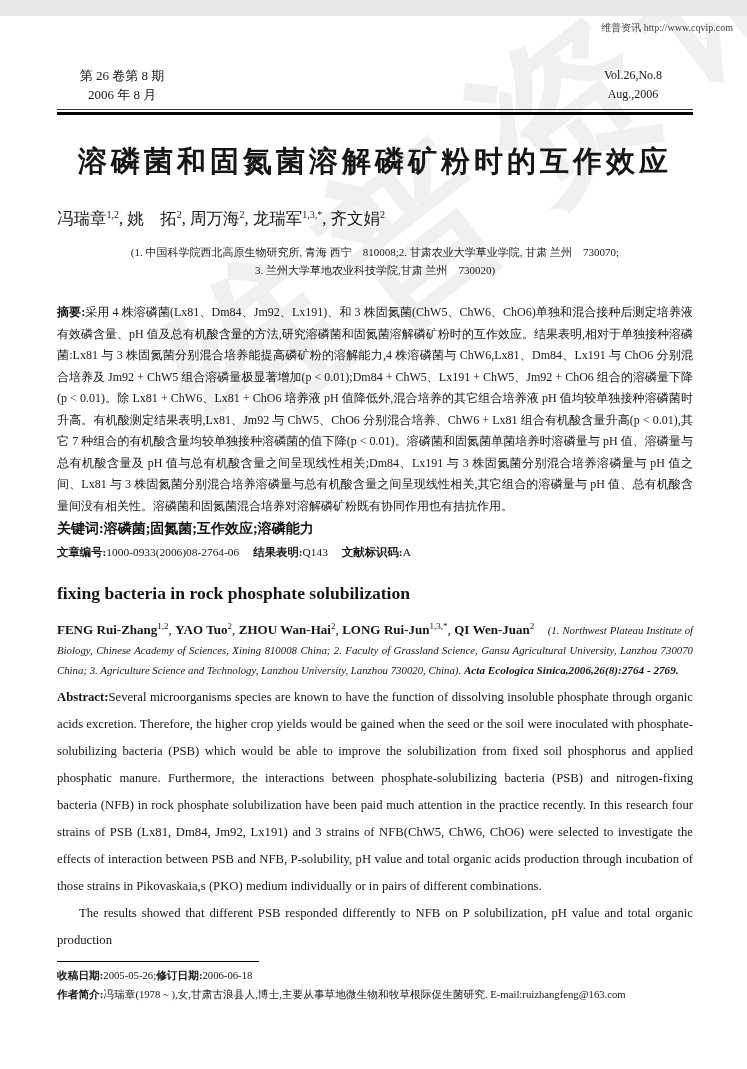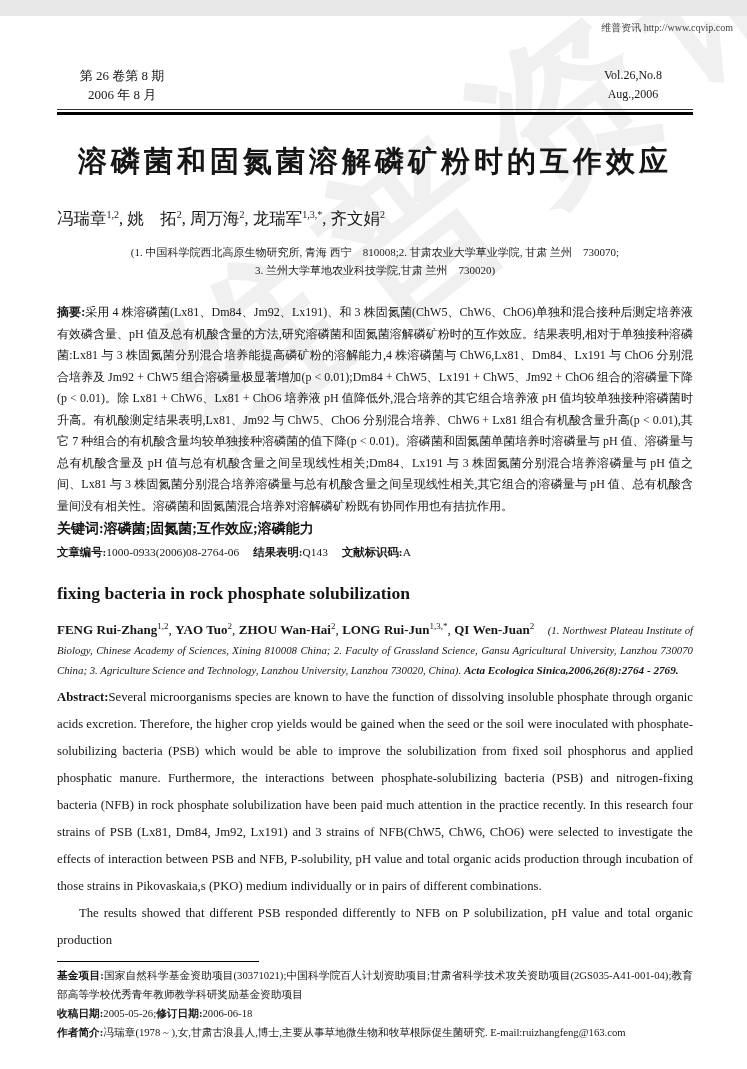--- a/index.html
+++ b/index.html
@@ -124,20 +124,19 @@
     </h2>
 
     <p class="authors-en"><span><span class="au-name">FENG Rui-Zhang</span><sup>1,2</sup><span>, </span></span><span><span class="au-name">YAO Tuo</span><sup>2</sup><span>, </span></span><span><span class="au-name">ZHOU Wan-Hai</span><sup>2</sup><span>, </span></span><span><span class="au-name">LONG Rui-Jun</span><sup>1,3,*</sup><span>, </span></span><span><span class="au-name">QI Wen-Juan</span><sup>2</sup><span>　</span></span><span class="affil-en">(1. Northwest Plateau Institute of Biology, Chinese Academy of Sciences, Xining 810008 China; 2. Faculty of Grassland Science, Gansu Agricultural University, Lanzhou 730070 China; 3. Agriculture Science and Technology, Lanzhou University, Lanzhou 730020, China). </span><span class="cite-en">Acta Ecologica Sinica,2006,26(8):2764 - 2769.</span></p>
 
     <p class="abstract-en"><span class="lbl">Abstract:</span><span>Several microorganisms species are known to have the function of dissolving insoluble phosphate through organic acids excretion. Therefore, the higher crop yields would be gained when the seed or the soil were inoculated with phosphate-solubilizing bacteria (PSB) which would be able to improve the solubilization from fixed soil phosphorus and applied phosphatic manure. Furthermore, the interactions between phosphate-solubilizing bacteria (PSB) and nitrogen-fixing bacteria (NFB) in rock phosphate solubilization have been paid much attention in the practice recently. In this research four strains of PSB (Lx81, Dm84, Jm92, Lx191) and 3 strains of NFB(ChW5, ChW6, ChO6) were selected to investigate the effects of interaction between PSB and NFB, P-solubility, pH value and total organic acids production through incubation of those strains in Pikovaskaia,s (PKO) medium individually or in pairs of different combinations.</span></p>
     <p class="abstract-en p2">The results showed that different PSB responded differently to NFB on P solubilization, pH value and total organic production</p>
 
     <div class="fn-rule"></div>
 
     <div class="footnotes">
-      <p><span class="lbl">基金项目:</span><span>国家自然科学基金资助项目(30371021);中国科学院百人计划资助项目;甘肃省科学技术攻关资助项目(2GS035-A41-001-04);教育部高等学校优秀青年教师教学科研奖励基金资助项目</span></p>
       <p><span class="lbl">收稿日期:</span><span>2005-05-26;</span><span class="lbl">修订日期:</span><span>2006-06-18</span></p>
       <p><span class="lbl">作者简介:</span><span>冯瑞章(1978 ~ ),女,甘肃古浪县人,博士,主要从事草地微生物和牧草根际促生菌研究. E-mail:ruizhangfeng@163.com</span></p>
 
     </div>
 
   </div>
 </div>
 
 </body></html>

